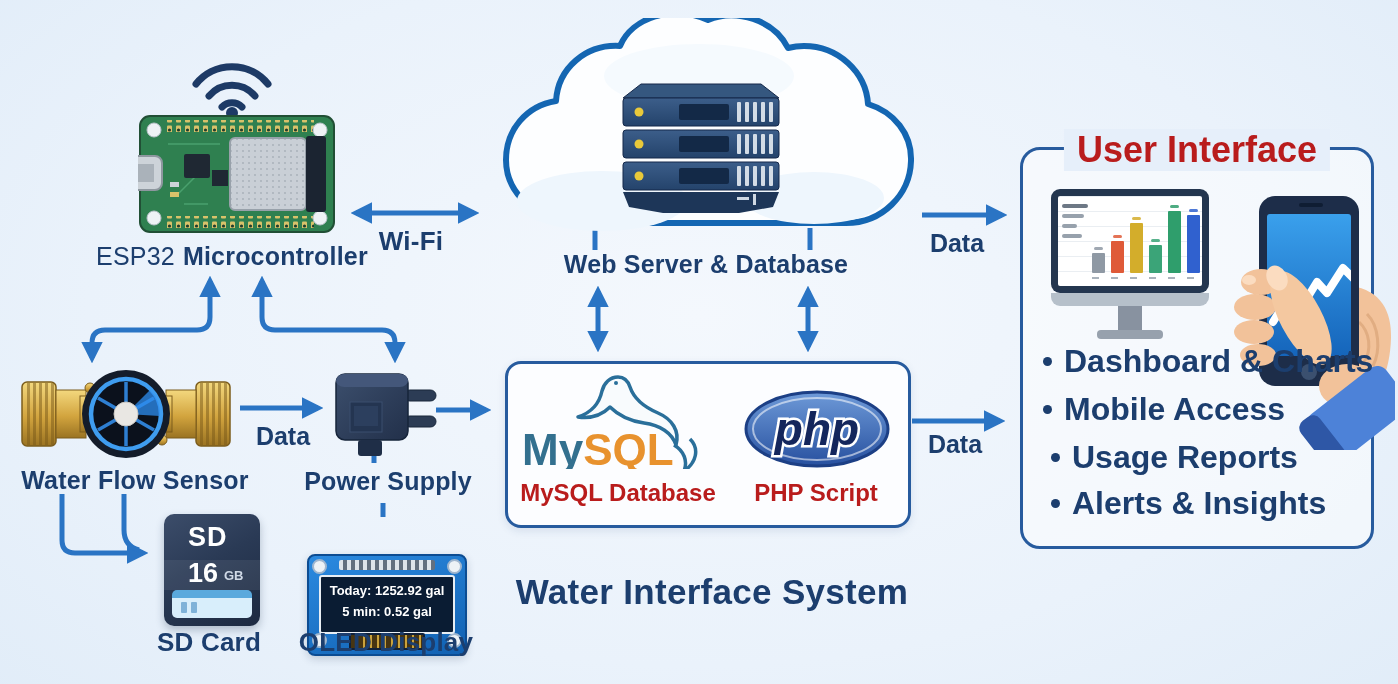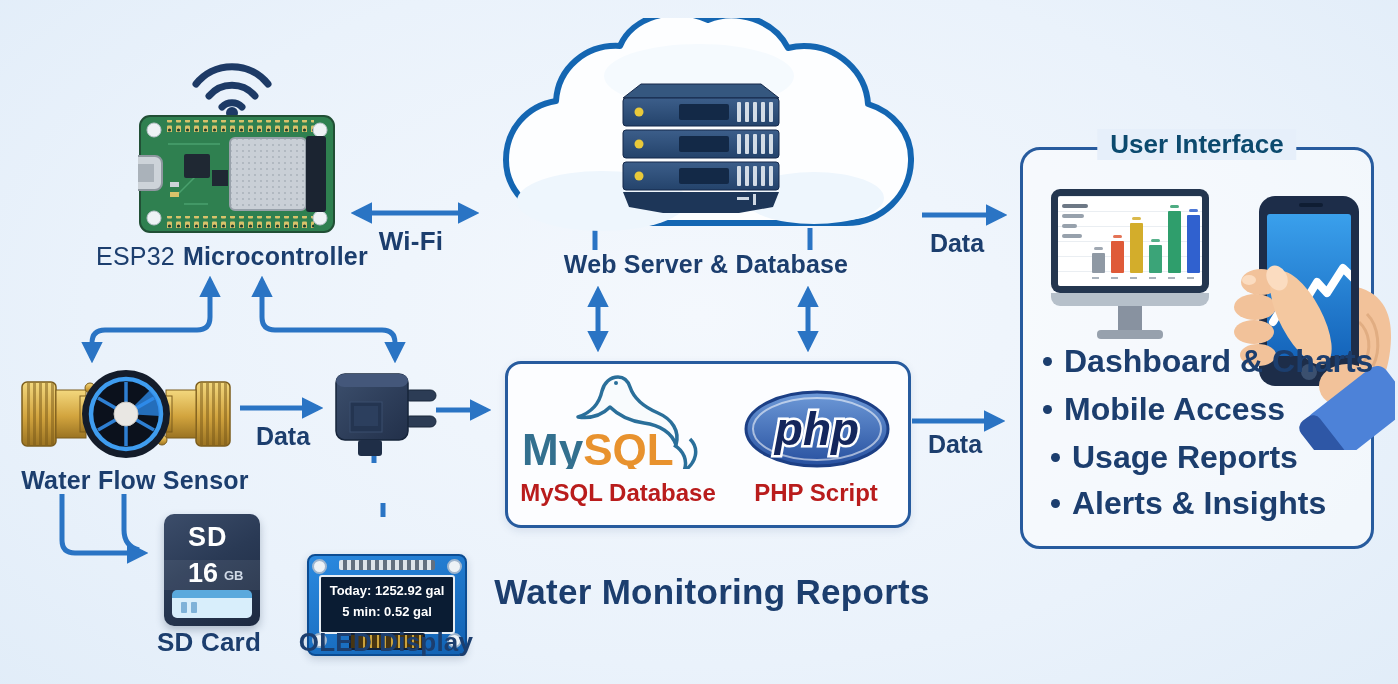--- a/index.html
+++ b/index.html
@@ -27,21 +27,21 @@
   }
   .mysql-text{font-family:"Liberation Sans",sans-serif;font-weight:bold;font-size:44px;}
   .logo-sub{position:absolute;font-weight:bold;font-size:24px;color:#b91c1c;white-space:nowrap;transform:translateX(-50%);}
   
   .ui-box{
     left:1020px;top:147px;width:348px;height:396px;border:3px solid #275b9e;border-radius:20px;
     background:rgba(255,255,255,.48);
   }
   .ui-legend{
     position:absolute;top:-21px;left:50%;transform:translateX(-50%);
-    background:#e6effa;padding:0 13px;font-size:26px;font-weight:bold;color:#0c4a6e;white-space:nowrap;
+    background:#e6effa;padding:0 13px;font-size:36px;font-weight:bold;color:#b91c1c;white-space:nowrap;
   }
   .bullet-row{position:absolute;display:flex;align-items:center;gap:12px;
     font-size:32px;font-weight:bold;color:#1c3e6e;white-space:nowrap;}
   .bullet-row .dot{width:9px;height:9px;border-radius:50%;background:#1c3e6e;flex:0 0 auto;}
   
   .monitor{left:28px;top:39px;width:158px;}
   .mon-bezel{width:158px;height:104px;background:#24364f;border-radius:9px;padding:7px;box-sizing:border-box;}
   .mon-screen{width:100%;height:100%;background:#fff;border-radius:2px;display:flex;padding:5px 4px 4px;box-sizing:border-box;
      background-image:linear-gradient(#eaeef2 1px,transparent 1px);background-size:100% 15px;}
   .mini-side{width:30px;display:flex;flex-direction:column;gap:6px;padding-top:3px;}
@@ -405,21 +405,22 @@
     </div>
     <div class="oled-conn"></div>
   </div>
 
   <div class="lbl lbl-25" style="left:232px;top:242px;">
     <span style="font-weight:normal;">ESP32</span><span class="esp-desc">Microcontroller</span>
   </div>
   <div class="lbl lbl-26" style="left:411px;top:226px;">Wi-Fi</div>
   <div class="lbl lbl-25" style="left:706px;top:250px;">Web Server &amp; Database</div>
   <div class="lbl lbl-25" style="left:135px;top:466px;">Water Flow Sensor</div>
+  <div class="lbl lbl-25" style="left:388px;top:467px;">Power Supply</div>
   <div class="lbl lbl-26" style="left:209px;top:627px;">SD Card</div>
   <div class="lbl lbl-26" style="left:386px;top:627px;">OLED Display</div>
 
   <div class="edge-lbl" style="left:283px;top:422px;">Data</div>
   <div class="edge-lbl" style="left:957px;top:229px;">Data</div>
   <div class="edge-lbl" style="left:955px;top:430px;">Data</div>
 
-  <div class="title">Water Monitoring Reports</div>
+  <div class="title">Water Interface System</div>
 </div>
 
 </body></html>

